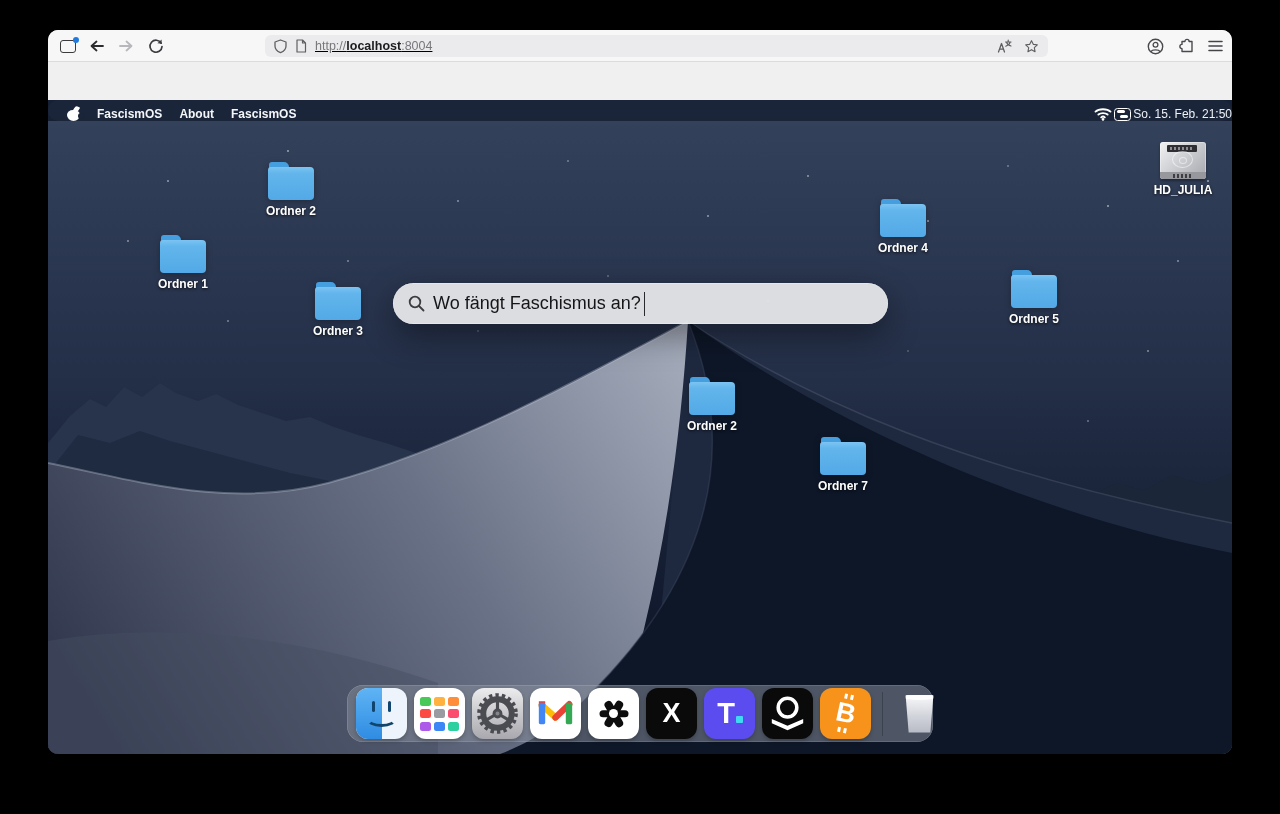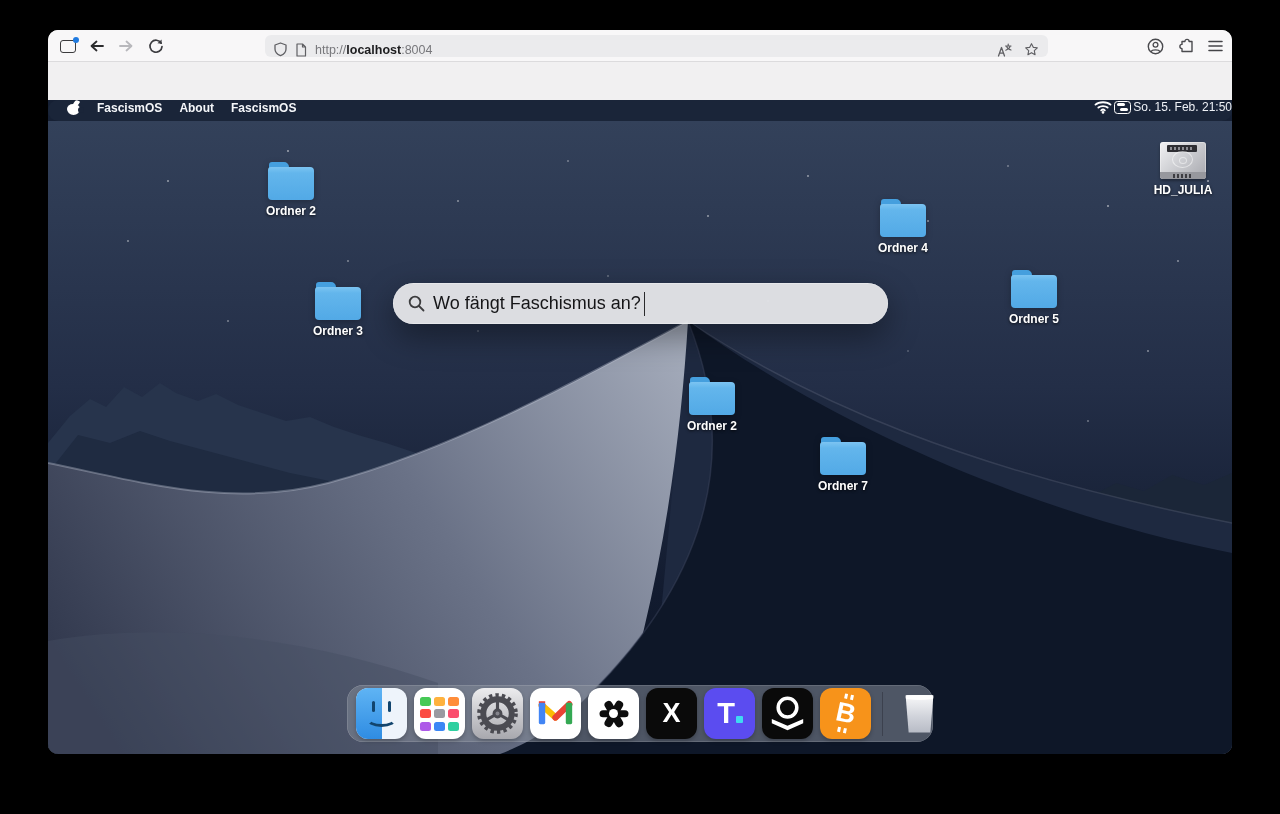--- a/index.html
+++ b/index.html
@@ -31,31 +31,31 @@
   .tabs-chevron{ position:absolute; right:40px; top:14px; }
 
   
   .navbar { position:relative; height:32px; background:#f8f7f8; border-bottom:1px solid #dcdbdd; }
   .nav-ic { position:absolute; top:0; height:32px; display:flex; align-items:center; justify-content:center; }
   .panel-icon { left:10px; width:20px; }
   .panel-box { position:relative; width:16px; height:13px; border:1.7px solid #3c3c3e; border-radius:3px; }
   .panel-box::after{ content:''; position:absolute; right:-4px; top:-4px; width:6px; height:6px; border-radius:50%; background:#1f7ae0; }
   .back-icon{left:38px;width:22px;} .fwd-icon{left:67px;width:22px;} .reload-icon{left:97px;width:22px;}
   .urlbar { position:absolute; left:217px; top:5px; width:783px; height:22px; border-radius:6px;
-            background:#ebebed; display:flex; align-items:flex-end; padding:0 9px; }
+            background:#ebebed; display:flex; align-items:center; padding:0 9px;text-decoration:underline; }
   .url-text { font-size:12.5px; color:#78787c; margin-left:8px; white-space:nowrap; flex:1; }
   .url-host { color:#1d1d1f; font-weight:700; }
   .url-right { display:flex; align-items:center; gap:12px; }
   .acct-icon{left:1096px;width:22px;} .puzzle-icon{left:1127px;width:22px;} .menu-icon{left:1156px;width:22px;}
 
   
   .page { position:absolute; left:0; top:70px; width:1184px; height:654px; overflow:hidden; background:#162034; }
 
   .menubar { position:absolute; left:0; top:0; width:100%; height:21px; background:#1a2539;
-             display:flex; align-items:flex-start; color:#fff; z-index:30;border-radius:10px; }
+             display:flex; align-items:flex-end; color:#fff; z-index:30;border-radius:10px; }
   .mb-left { display:flex; align-items:center; gap:17px; margin-left:19px; }
   .mb-item { font-size:12px; font-weight:700; color:#f4f6f9; }
   .mb-right { margin-left:auto; display:flex; align-items:center; gap:2px; margin-right:0; }
   .mb-clock { font-size:12px; font-weight:500; color:#eef1f6; }
   .apple { position:relative; width:13px; height:15px; }
   .apple-body{ position:absolute; left:0; bottom:0; width:13px; height:11px; background:#fff;
                border-radius:6px 6px 6.5px 6.5px / 5px 5px 6px 6px; }
   .apple-body::after{ content:''; position:absolute; right:-3.5px; top:2.5px; width:6px; height:6px;
                border-radius:50%; background:#1a2539; }
   .apple-leaf{ position:absolute; right:2px; top:0; width:4.5px; height:6px; background:#fff;
@@ -274,20 +274,24 @@
           <path d="M1.5,4.6 C5,1.4 13,1.4 16.5,4.6" fill="none" stroke="#fff" stroke-width="1.9" stroke-linecap="round"></path>
           <path d="M4.4,7.6 C6.8,5.6 11.2,5.6 13.6,7.6" fill="none" stroke="#fff" stroke-width="1.9" stroke-linecap="round"></path>
           <path d="M7.2,10.4 C8.2,9.5 9.8,9.5 10.8,10.4" fill="none" stroke="#fff" stroke-width="1.9" stroke-linecap="round"></path>
           <circle cx="9" cy="12.4" r="1.3" fill="#fff"></circle>
         </svg>
         <div class="cc-icon"></div>
         <span class="mb-clock">So. 15. Feb. 21:50</span>
       </div>
     </div>
 
+    <div class="dicon" style="left:90px;top:135px">
+      <div class="folder-icon"></div>
+      <div class="dlabel">Ordner 1</div>
+    </div>
     <div class="dicon" style="left:198px;top:62px">
       <div class="folder-icon"></div>
       <div class="dlabel">Ordner 2</div>
     </div>
     <div class="dicon" style="left:245px;top:182px">
       <div class="folder-icon"></div>
       <div class="dlabel">Ordner 3</div>
     </div>
     <div class="dicon" style="left:810px;top:99px">
       <div class="folder-icon"></div>

